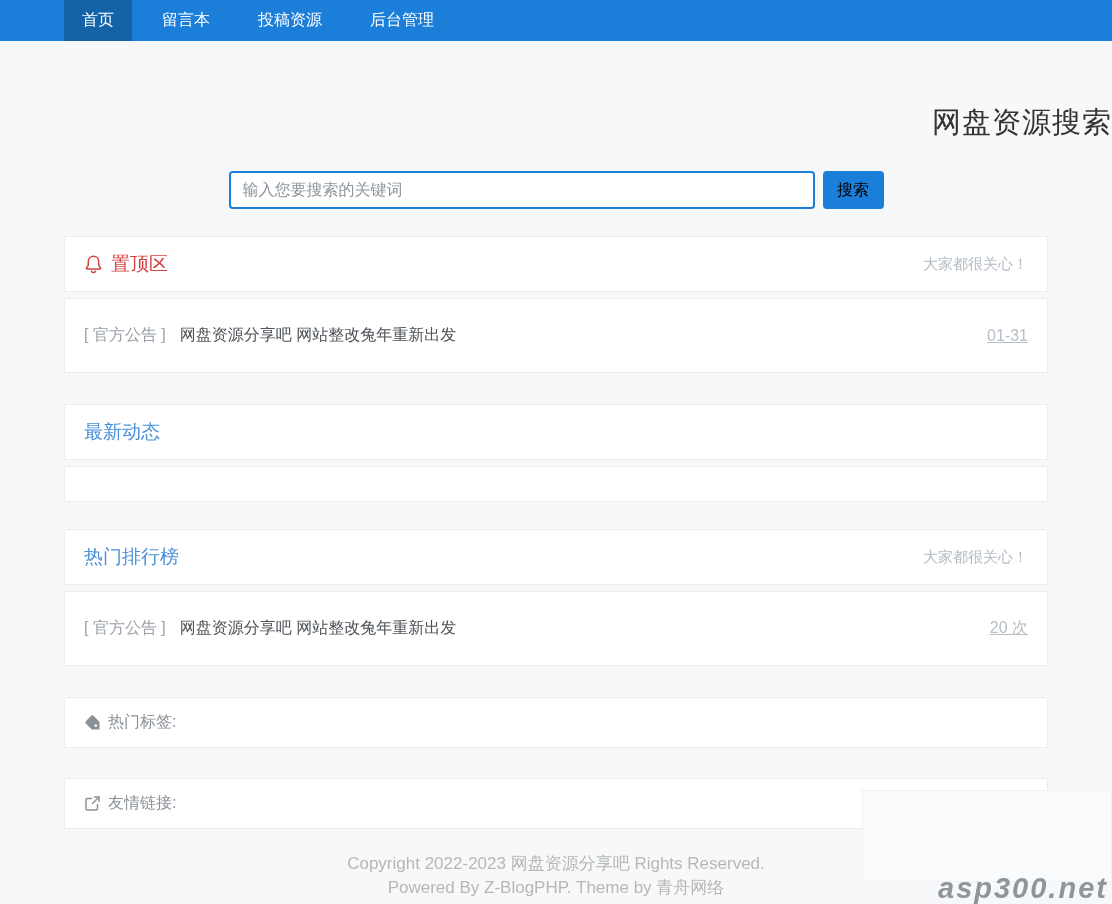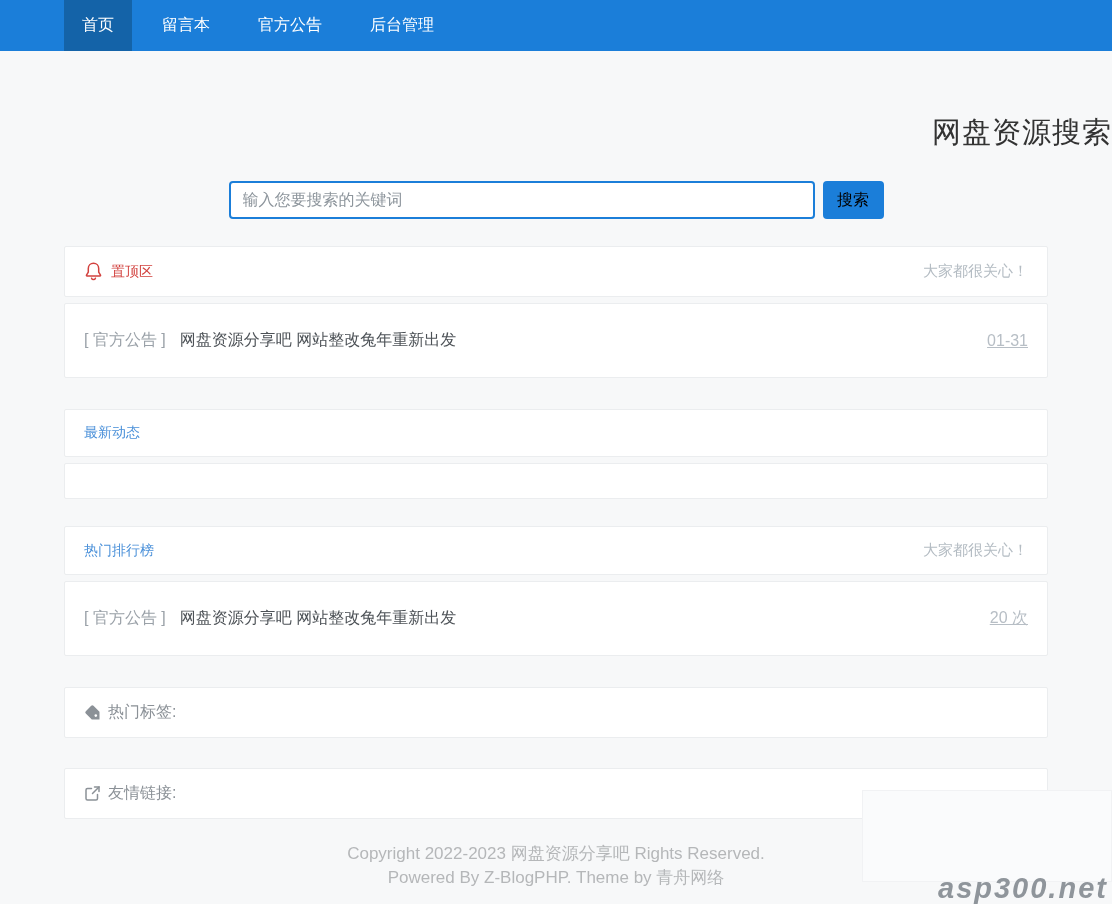--- a/index.html
+++ b/index.html
@@ -7,21 +7,21 @@
   body {
     font-family: "Liberation Sans", "DejaVu Sans", sans-serif;
     background: #f7f8f9;
     position: relative;
     overflow: hidden;
     color: #555;
   }
 
   
   .navbar {
-    height: 51px;
+    height: 41px;
     background: #1b7ed9;
     display: flex;
     align-items: stretch;
     padding-left: 64px;
   }
   .nav-item {
     color: #ffffff;
     font-size: 16px;
     display: flex;
     align-items: center;
@@ -94,21 +94,21 @@
   }
   .card-body.empty { padding: 0; height: 36px; }
   .sec { margin-top: 28px; }
   .sec-pinned { margin-top: 27px; }
   .sec-latest { margin-top: 31px; }
   .sec-hot { margin-top: 27px; }
   .sec-tags { margin-top: 31px; }
   .sec-links { margin-top: 30px; }
 
   .hdr-title {
-    font-size: 14px;
+    font-size: 19px;
     display: flex;
     align-items: center;
     gap: 8px;
   }
   .hdr-title.red  { color: #d2413e; }
   .hdr-title.blue { color: #4a90d9; }
   .hdr-note { font-size: 15px; color: #b4bcc3; }
 
   .row-left { display: flex; align-items: center; gap: 14px; font-size: 16px; }
   .row-cat  { color: #9aa1a8; }
@@ -154,21 +154,21 @@
     color: #8f959b;
     letter-spacing: 2px;
   }
 </style>
 </head>
 <body>
 
 <div class="navbar">
   <div class="nav-item active">首页</div>
   <div class="nav-item">留言本</div>
-  <div class="nav-item">官方公告</div>
+  <div class="nav-item">投稿资源</div>
   <div class="nav-item">后台管理</div>
 </div>
 
 <h1 class="page-title">网盘资源搜索</h1>
 
 <div class="search-row">
   <input class="search-input" type="text" placeholder="输入您要搜索的关键词" style="">
   <button class="search-btn">搜索</button>
 </div>
 

